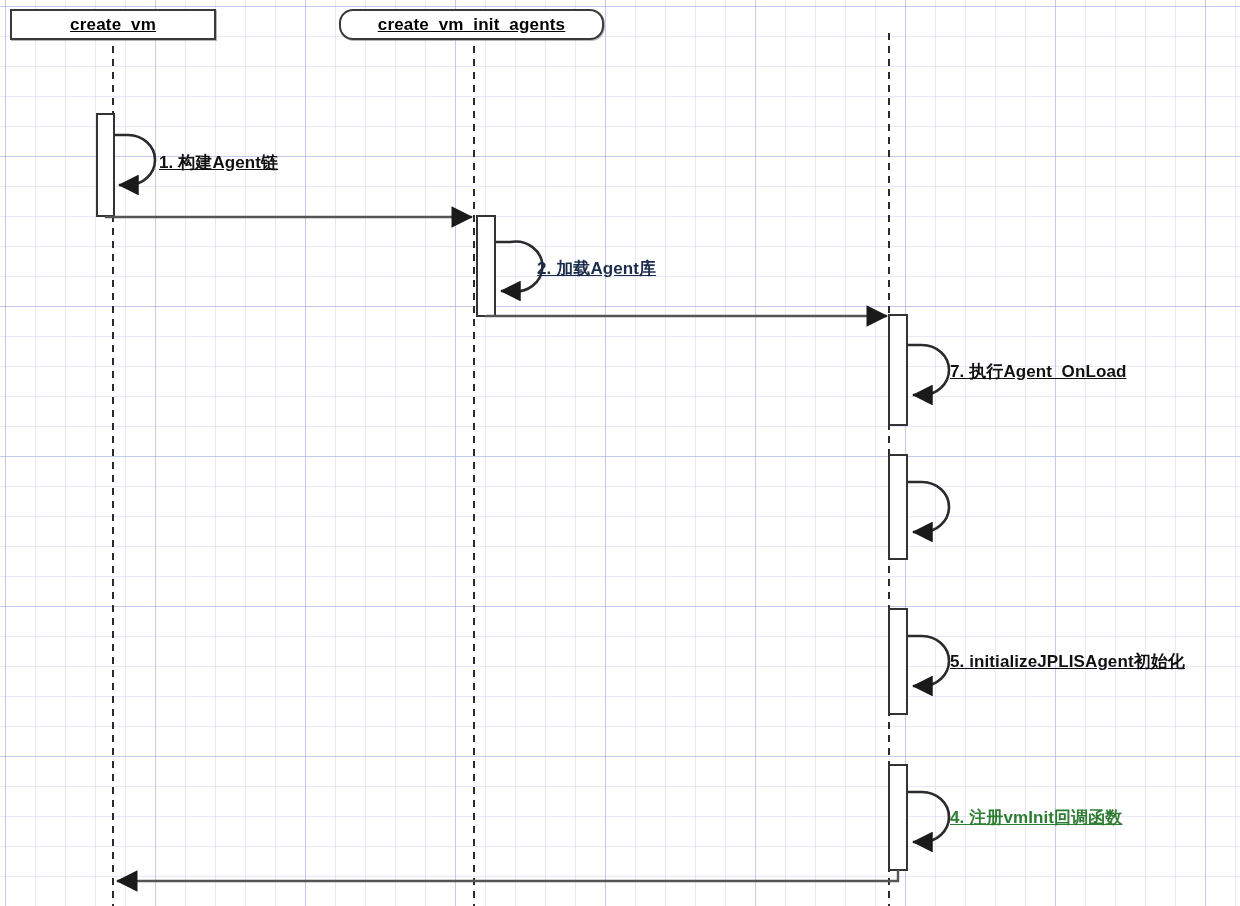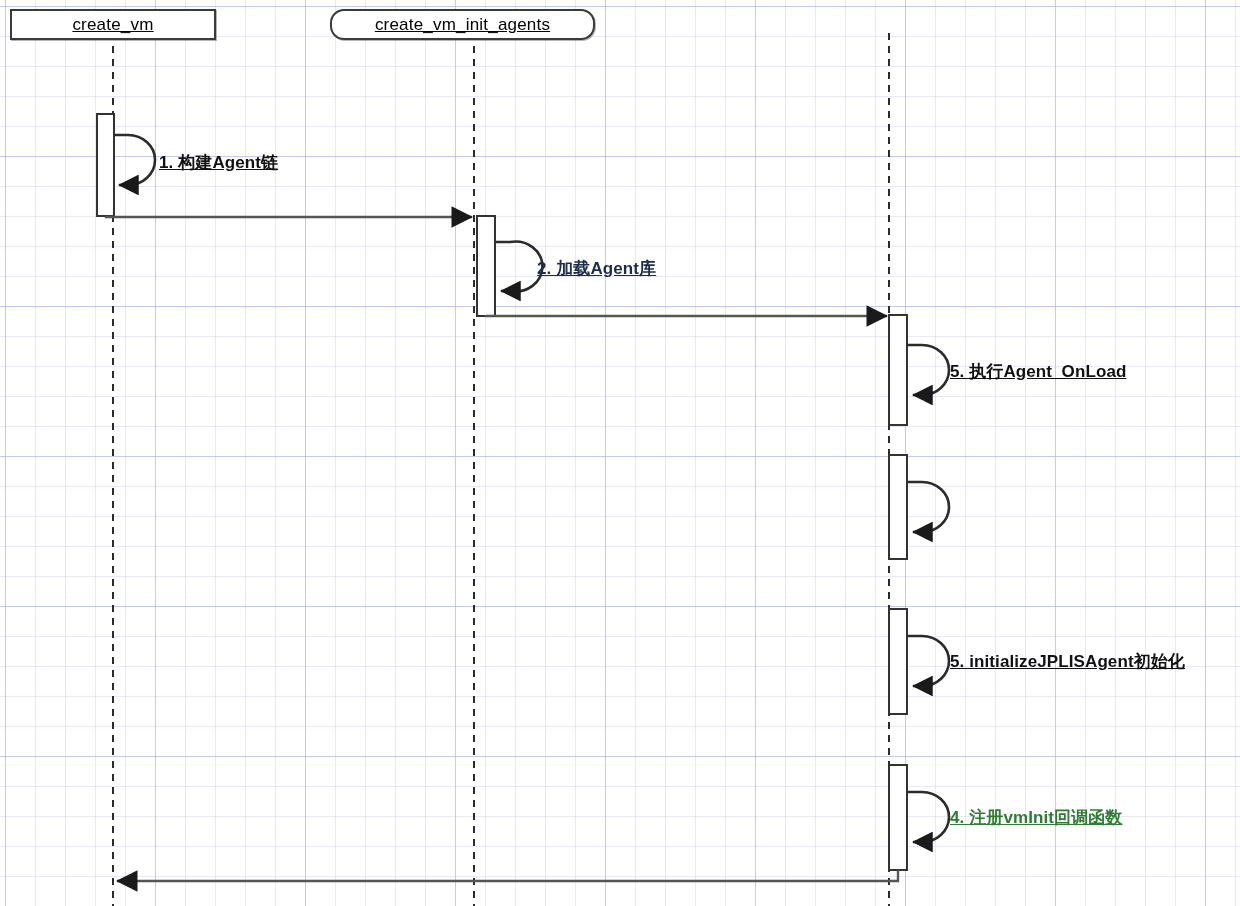--- a/index.html
+++ b/index.html
@@ -49,21 +49,21 @@
     background: #ffffff;
     border: 2px solid #3a3a3a;
     display: flex;
     align-items: center;
     justify-content: center;
     height: 31px;
     box-shadow: 1px 1px 0 rgba(120,120,120,0.55);
   }
   .participant-label {
     font-size: 17px;
-    font-weight: normal;
+    font-weight: bold;
     color: #000000;
     text-decoration: underline;
     letter-spacing: 0.2px;
     white-space: nowrap;
     text-align: center;
   }
 
   
   .msg-label {
     position: absolute;
@@ -124,29 +124,29 @@
       <path d="M 486 315 L 486 316 L 887 316" fill="none" stroke="#555555" stroke-width="2.4" marker-end="url(#arrow-right)"></path>
 
       <path d="M 898 870 L 898 881 L 117 881" fill="none" stroke="#555555" stroke-width="2.4" marker-end="url(#arrow-right)"></path>
     </g>
   </svg>
 
   <div class="participant" style="left:10px; top:9px; width:206px;">
     <span class="participant-label">create_vm</span>
   </div>
 
-  <div class="participant" style="left:330px; top:9px; width:265px;border-radius:14px;">
+  <div class="participant" style="left:339px; top:9px; width:265px;border-radius:14px;">
     <span class="participant-label">create_vm_init_agents</span>
   </div>
 
 
   <div class="msg-label" style="left:159px; top:151px;">1. 构建Agent链</div>
 
   <div class="msg-label accent-navy" style="left:537px; top:257px;">2. 加载Agent库</div>
 
-  <div class="msg-label" style="left:950px; top:360px;">5. 执行Agent_OnLoad</div>
+  <div class="msg-label" style="left:950px; top:360px;">7. 执行Agent_OnLoad</div>
 
 
   <div class="msg-label" style="left:950px; top:650px;">5. initializeJPLISAgent初始化</div>
 
   <div class="msg-label accent-green" style="left:950px; top:806px;">4. 注册vmInit回调函数</div>
 
 </div>
 
 </body></html>

